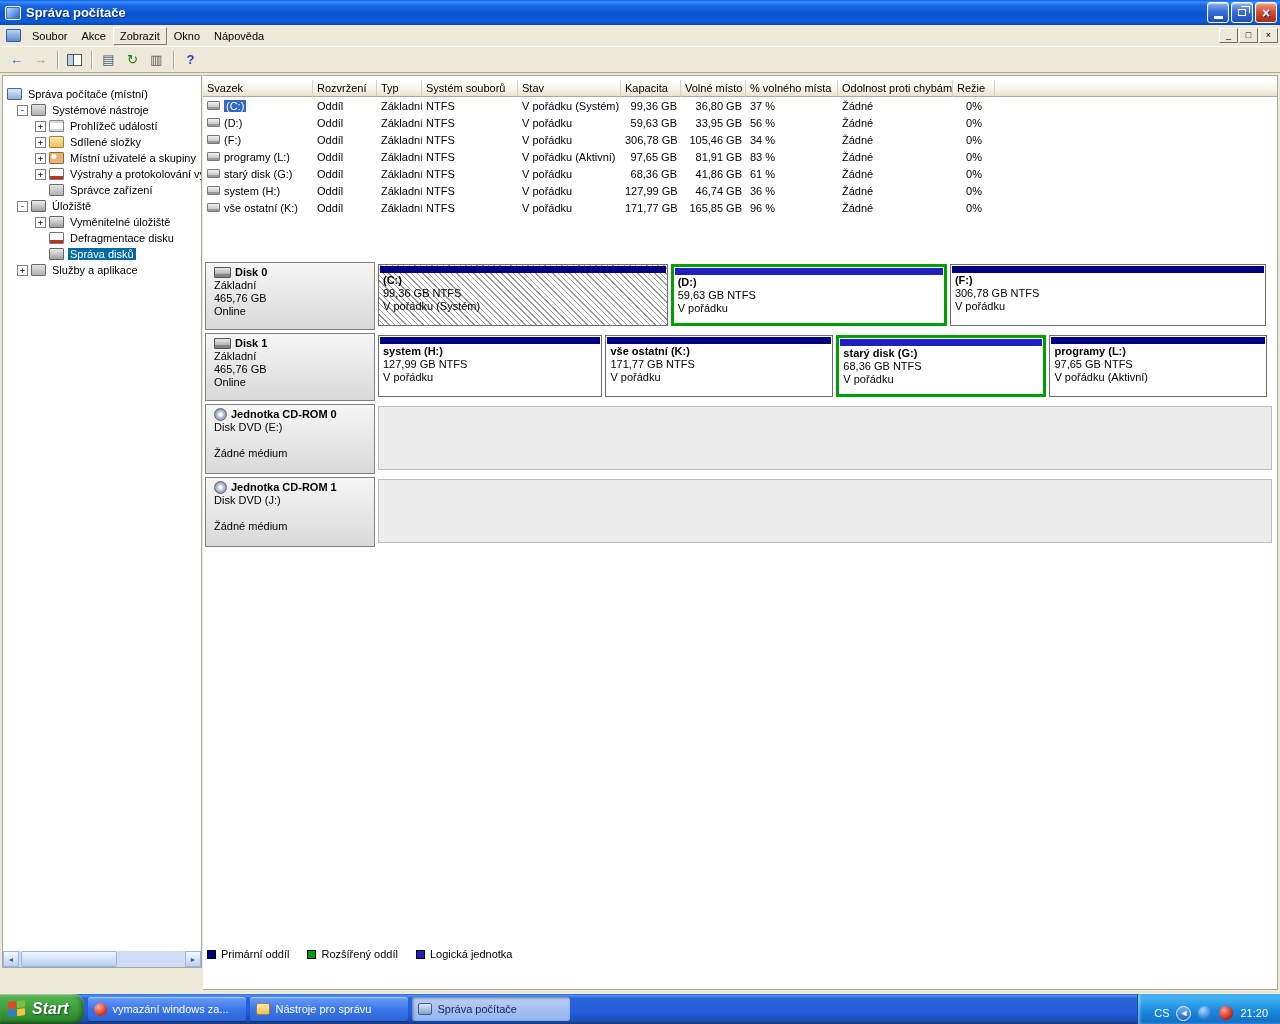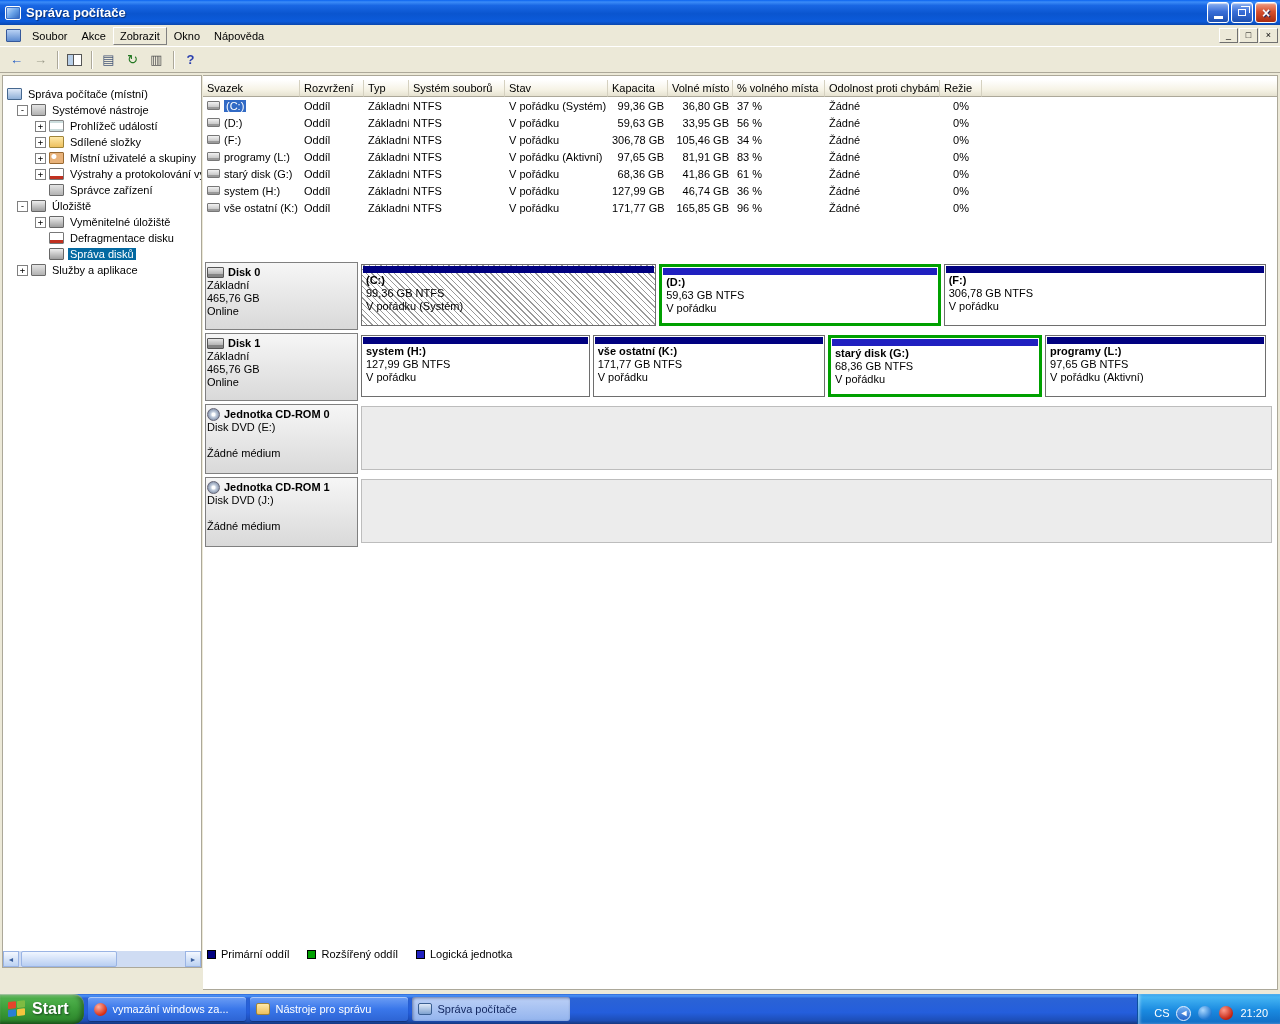--- a/index.html
+++ b/index.html
@@ -66,35 +66,35 @@
   .sbtn{width:16px;height:16px;flex:none;border:1px solid #9ab4e4;background:linear-gradient(180deg,#f4f8ff,#bcd2f2);
     display:flex;align-items:center;justify-content:center;font-size:7px;color:#3a5f9e}
   .sthumb{width:96px;height:16px;margin-left:2px;border:1px solid #9ab4e4;border-radius:2px;background:linear-gradient(180deg,#f0f6ff,#b8cef2)}
 
   
   .vol-table{position:absolute;left:0;top:4px;right:0}
   .vt-header{display:flex;height:17px}
   .hc{flex:none;background:linear-gradient(180deg,#ffffff,#f6f3e6 60%,#e6e2d0);border-right:1px solid #d5d1c0;border-bottom:1px solid #ACA899;
     padding:2px 4px;white-space:nowrap;overflow:hidden}
   .hfill{flex:1;background:linear-gradient(180deg,#ffffff,#f6f3e6 60%,#e6e2d0);border-bottom:1px solid #ACA899}
-  .w1{width:97px}.w2{width:64px}.w3{width:45px}.w4{width:96px}.w5{width:103px}
+  .w1{width:110px}.w2{width:64px}.w3{width:45px}.w4{width:96px}.w5{width:103px}
   .w6{width:60px}.w7{width:65px}.w8{width:92px}.w9{width:115px}.w10{width:42px}
   .vrow{display:flex;height:17px;align-items:center}
   .c{flex:none;padding:0 4px;white-space:nowrap;overflow:hidden}
   .c.num{text-align:right}
   .c.ctr{text-align:center}
   .cell1{display:flex;align-items:center}
   .vol-ico{width:13px;height:9px;flex:none;margin-right:4px;border:1px solid #777;border-radius:1px;
     background:linear-gradient(180deg,#f2f2f2,#b8b8b8);box-shadow:inset 0 -2px 0 #9a9a9a}
   .selname{background:#316AC5;color:#fff;padding:0 2px}
 
   
   .grow{position:absolute;left:2px;right:5px;height:68px;display:flex}
-  .glabel{width:153px;flex:none;border:1px solid #808080;background:linear-gradient(180deg,#f6f6f6,#d9d9d9);
-    padding:3px 1px;line-height:13px}
+  .glabel{width:170px;flex:none;border:1px solid #808080;background:linear-gradient(180deg,#f6f6f6,#d9d9d9);
+    padding:3px 8px;line-height:13px}
   .gl-head{display:flex;align-items:center;font-weight:bold}
   .gd-ico{width:17px;height:11px;flex:none;margin-right:4px;border:1px solid #555;border-radius:1px;
     background:linear-gradient(180deg,#e8e8e8,#9a9a9a);box-shadow:inset 0 -3px 0 #848484}
   .cd-ico{width:13px;height:13px;flex:none;margin-right:4px;border-radius:50%;border:1px solid #667;
     background:radial-gradient(circle,#ffffff 18%,#c3cede 36%,#8694ac 75%)}
   .gparts{flex:1;display:flex;padding:2px 0 0 3px}
   .part{height:62px;flex:none;margin-right:3px;border:1px solid #6e6e6e;background:#fff;overflow:hidden}
   .part.ext{border:3px solid #00A000}
   .part.selected{background:repeating-linear-gradient(45deg,#ffffff 0px,#ffffff 3px,#9a9a9a 3px,#9a9a9a 4px)}
   .strip{height:7px;margin:1px 1px 1px 1px}
@@ -110,21 +110,21 @@
   .lg{display:flex;align-items:center;gap:5px}
   .sq{width:9px;height:9px;border:1px solid #000;display:inline-block}
   .sq-primary{background:#000080}
   .sq-extended{background:#00A000}
   .sq-logical{background:#2020C0}
 
   
   .taskbar{position:absolute;left:0;top:994px;width:1280px;height:30px;display:flex;align-items:center;
     background:linear-gradient(180deg,#3168d5 0%,#4993f8 6%,#2b63d6 14%,#245edc 62%,#1d4eb8 88%,#16387f 100%)}
   .start-btn{height:30px;flex:none;display:flex;align-items:center;gap:5px;padding:0 16px 0 8px;
-    border-radius:0 10px 10px 0;color:#fff;font-weight:bold;font-size:16px;text-shadow:1px 1px 2px #17461c;
+    border-radius:0 10px 10px 0;color:#fff;font-weight:bold;font-style:italic;font-size:16px;text-shadow:1px 1px 2px #17461c;
     background:linear-gradient(180deg,#88d284 0%,#4fb14c 14%,#3d9e3b 50%,#2f8a2e 85%,#1f6420 100%);
     box-shadow:inset -3px 0 5px rgba(0,0,0,.35),inset 0 1px 1px rgba(255,255,255,.5)}
   .flag{width:19px;height:17px;display:grid;grid-template-columns:8px 8px;grid-template-rows:7px 7px;gap:1px;transform:skewY(-6deg)}
   .flag i{display:block;border-radius:1px}
   .f-r{background:#e4452c}.f-g{background:#7fbb42}.f-b{background:#2a7fd4}.f-y{background:#f3c43e}
   .task-btn{height:24px;width:158px;flex:none;margin-left:4px;border-radius:3px;display:flex;align-items:center;gap:5px;
     padding:0 6px;color:#fff;white-space:nowrap;overflow:hidden;
     background:linear-gradient(180deg,#6c9ef5 0%,#3a77ea 50%,#2d64d4 100%);
     box-shadow:inset 0 1px 0 rgba(255,255,255,.45),0 1px 1px rgba(0,0,0,.3)}
   .task-btn.active{background:linear-gradient(180deg,#bcd0f6 0%,#93b4ee 100%);color:#10255e;

